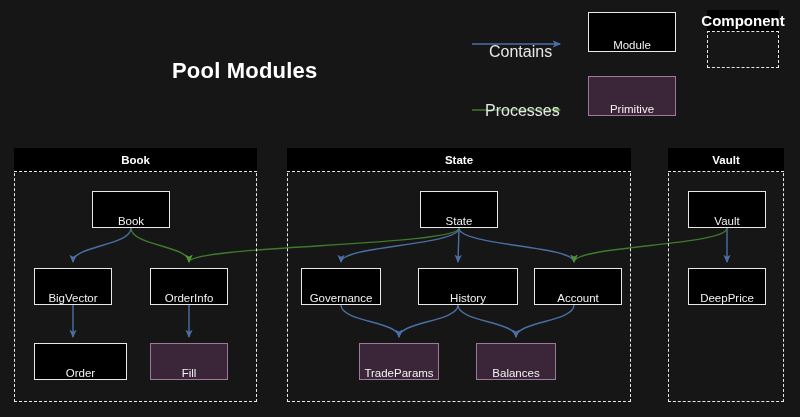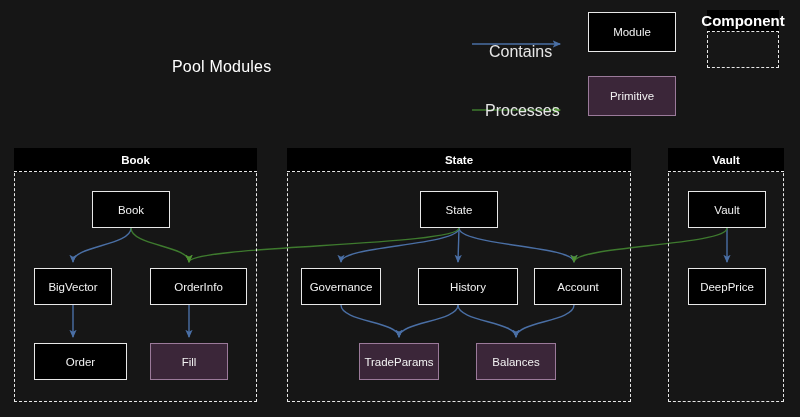--- a/index.html
+++ b/index.html
@@ -10,31 +10,31 @@
     overflow:hidden;
     position:relative;
   }
   #stage{position:absolute;left:0;top:0;width:800px;height:417px;}
   #edges{position:absolute;left:0;top:0;width:800px;height:417px;pointer-events:none;}
 
   
   .title{
     position:absolute;
     color:#ffffff;
-    font-size:16px;
-    font-weight:normal;
+    font-size:22px;
+    font-weight:bold;
     letter-spacing:.2px;
     white-space:nowrap;
   }
 
   
   .node{
     position:absolute;
     box-sizing:border-box;
-    display:flex;align-items:center;justify-content:center;
+    display:flex;align-items:flex-end;justify-content:center;
     color:#f2f2f2;
     font-size:11.5px;
     white-space:nowrap;
   }
   .node.module{
     background:#000000;
     border:1.4px solid #e8e8e8;
   }
   .node.primitive{
     background:#3b2639;
@@ -139,21 +139,21 @@
         <div class="cluster-head" style="left: -1px; top: -1px; width: 243px; height: 24px;">
           <span>Book</span>
         </div>
       </div>
       <div class="node module" style="left: 92px; top: 191px; width: 78px; height: 37px;">
         <span>Book</span>
       </div>
       <div class="node module" style="left: 34px; top: 268px; width: 78px; height: 37px;">
         <span>BigVector</span>
       </div>
-      <div class="node module" style="left: 150px; top: 268px; width: 97px; height: 37px;">
+      <div class="node module" style="left: 150px; top: 268px; width: 78px; height: 37px;">
         <span>OrderInfo</span>
       </div>
       <div class="node module" style="left: 34px; top: 343px; width: 93px; height: 37px;">
         <span>Order</span>
       </div>
       <div class="node primitive" style="left: 150px; top: 343px; width: 78px; height: 37px;">
         <span>Fill</span>
       </div>
       <div class="cluster" style="left: 287px; top: 148px; width: 344px; height: 254px;">
         <div class="cluster-head" style="left: -1px; top: -1px; width: 344px; height: 24px;">

